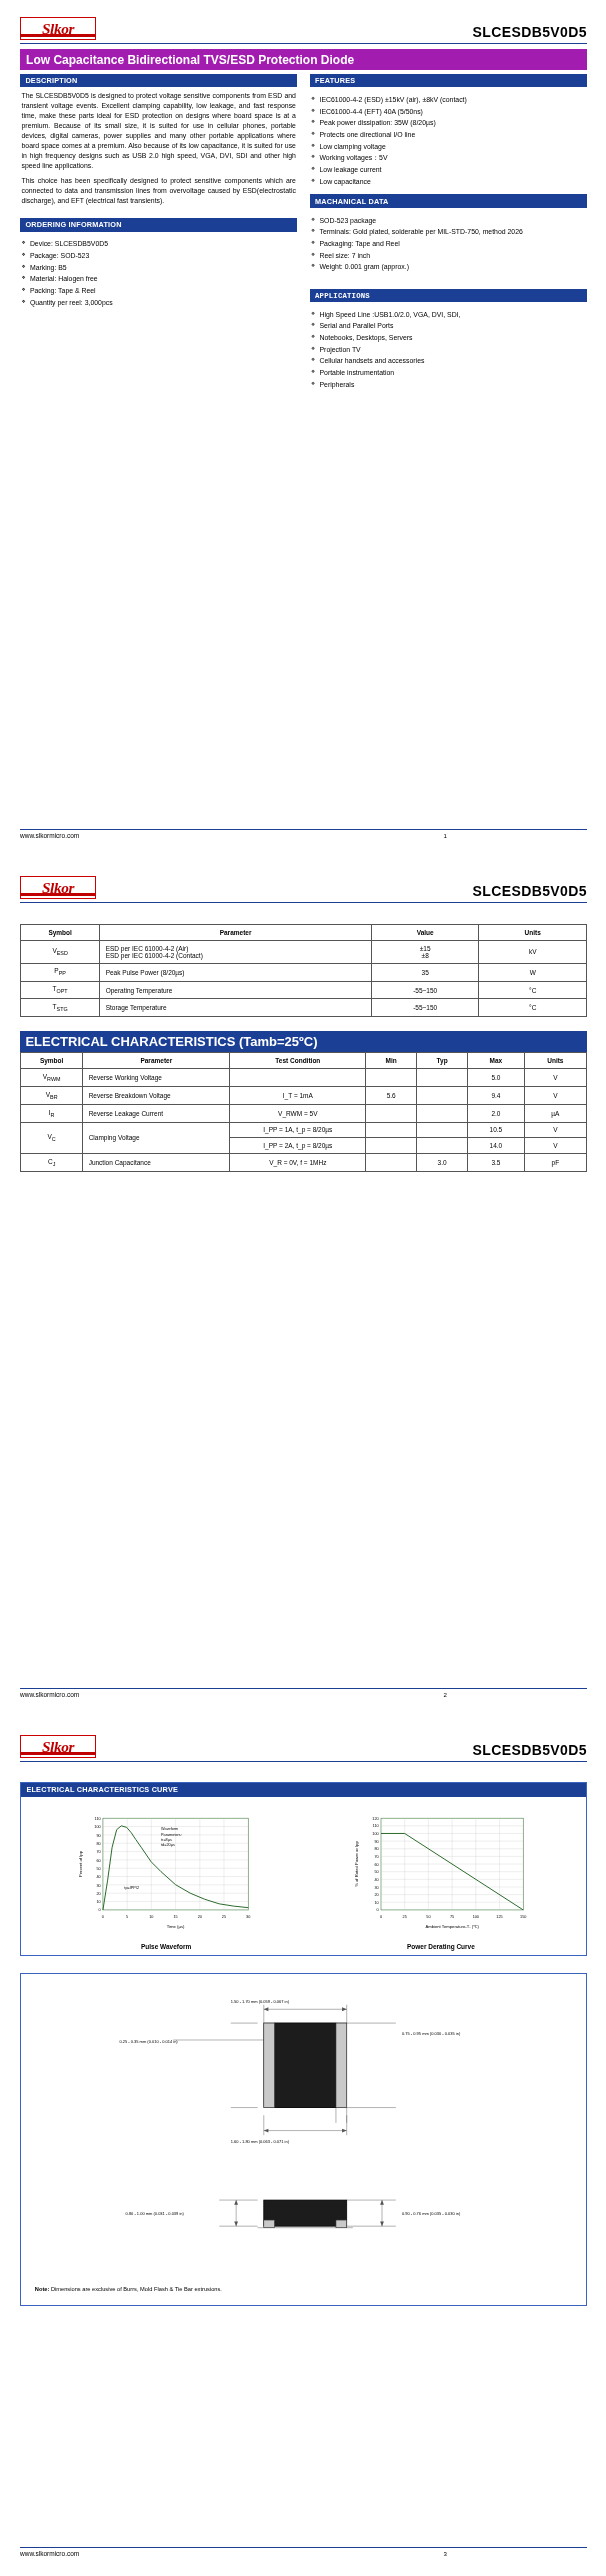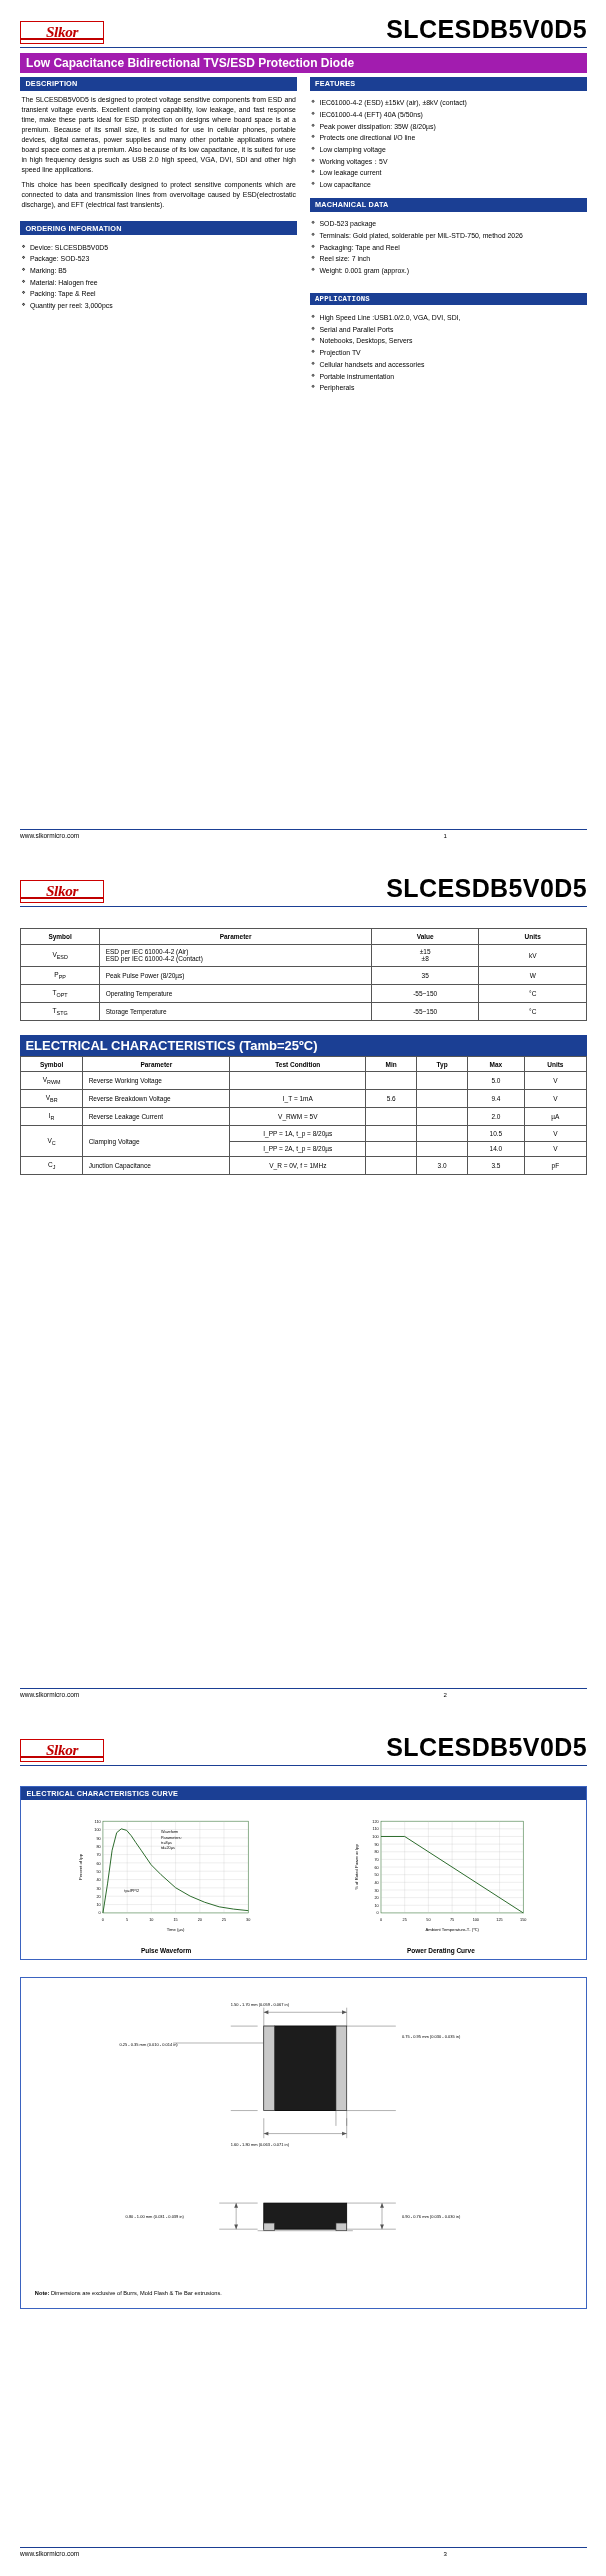--- a/index.html
+++ b/index.html
@@ -24,42 +24,42 @@
   
   .doc-header {
     display: flex;
     align-items: flex-end;
     justify-content: space-between;
     padding-top: 17px;
     padding-bottom: 3.1px;
     border-bottom: 1.5px solid #1b3f94;
   }
   .logo {
-    width: 84px; height: 23px;
+    width: 76px; height: 23px;
     border: 0.8px solid #c00;
     background: #fff;
     position: relative;
     display: flex; align-items: center; justify-content: center;
   }
   .logo-text {
     font-family: "Liberation Serif", serif;
     font-style: italic;
     font-weight: bold;
     font-size: 15.3px;
     color: #c00000;
     letter-spacing: -0.4px;
   }
   .logo-bar {
     position: absolute;
     left: 0; right: 0; bottom: 2.3px;
     height: 2.3px;
     background: #c00000;
   }
   .part-number {
-    font-size: 25px;
+    font-size: 14px;
     font-weight: bold;
     letter-spacing: 0.4px;
     line-height: 1;
     padding-bottom: 1.5px;
   }
 
   
   .subtitle-bar {
     margin-top: 5.4px;
     background: #a21caf;

